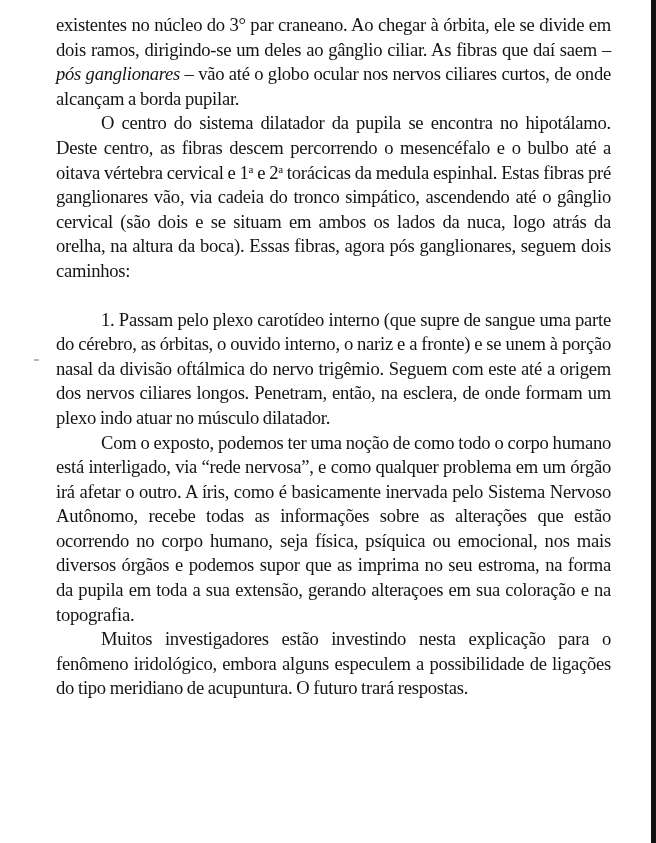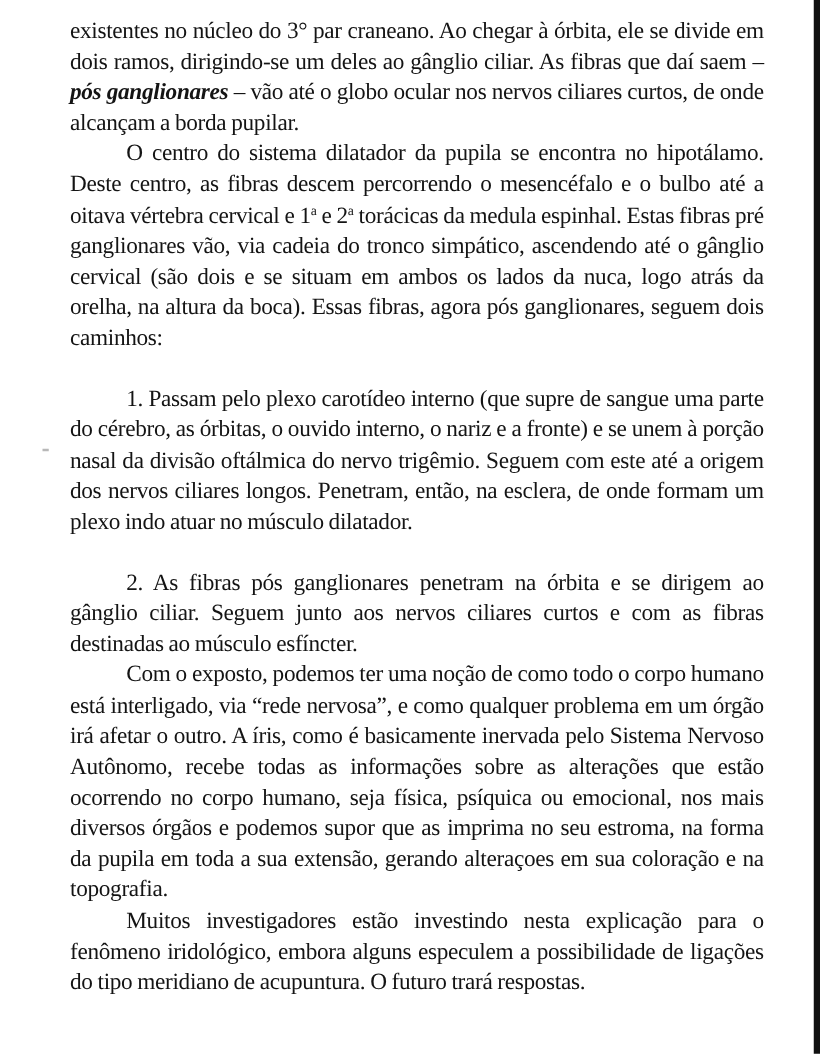--- a/index.html
+++ b/index.html
@@ -45,21 +45,21 @@
     .page p {
       margin: 0;
     }
     .indent {
       text-indent: 45px;
     }
     .gap {
       margin-top: 24px !important;
     }
     .em {
-      font-weight: bold;
+      font-weight: normal;
       font-style: italic;
     }
     sup {
       font-size: 11px;
       line-height: 0;
       vertical-align: 6px;
     }
   </style>
 </head>
 <body>
@@ -72,20 +72,19 @@
   <p>
     <span>existentes no núcleo do 3° par craneano. Ao chegar à órbita, ele se divide em dois ramos, dirigindo-se um deles ao gânglio ciliar. As fibras que daí saem –</span>
     <span class="em">pós ganglionares</span>
     <span>– vão até o globo ocular nos nervos ciliares curtos, de onde alcançam a borda pupilar.</span>
   </p>
 
   <p class="indent"><span>O centro do sistema dilatador da pupila se encontra no hipotálamo. Deste centro, as fibras descem percorrendo o mesencéfalo e o bulbo até a oitava vértebra cervical e 1</span><sup>a</sup><span> e 2</span><sup>a</sup><span> torácicas da medula espinhal. Estas fibras pré ganglionares vão, via cadeia do tronco simpático, ascendendo até o gânglio cervical (são dois e se situam em ambos os lados da nuca, logo atrás da orelha, na altura da boca). Essas fibras, agora pós ganglionares, seguem dois caminhos:</span></p>
 
   <p class="indent gap">1. Passam pelo plexo carotídeo interno (que supre de sangue uma parte do cérebro, as órbitas, o ouvido interno, o nariz e a fronte) e se unem à porção nasal da divisão oftálmica do nervo trigêmio. Seguem com este até a origem dos nervos ciliares longos. Penetram, então, na esclera, de onde formam um plexo indo atuar no músculo dilatador.</p>
 
-  <p class="indent gap">2. As fibras pós ganglionares penetram na órbita e se dirigem ao gânglio ciliar. Seguem junto aos nervos ciliares curtos e com as fibras destinadas ao músculo esfíncter.</p>
 
 
   <p class="indent">Com o exposto, podemos ter uma noção de como todo o corpo humano está interligado, via “rede nervosa”, e como qualquer problema em um órgão irá afetar o outro. A íris, como é basicamente inervada pelo Sistema Nervoso Autônomo, recebe todas as informações sobre as alterações que estão ocorrendo no corpo humano, seja física, psíquica ou emocional, nos mais diversos órgãos e podemos supor que as imprima no seu estroma, na forma da pupila em toda a sua extensão, gerando alteraçoes em sua coloração e na topografia.</p>
 
   <p class="indent">Muitos investigadores estão investindo nesta explicação para o fenômeno iridológico, embora alguns especulem a possibilidade de ligações do tipo meridiano de acupuntura. O futuro trará respostas.</p>
 
 </div>
 
 </body></html>

